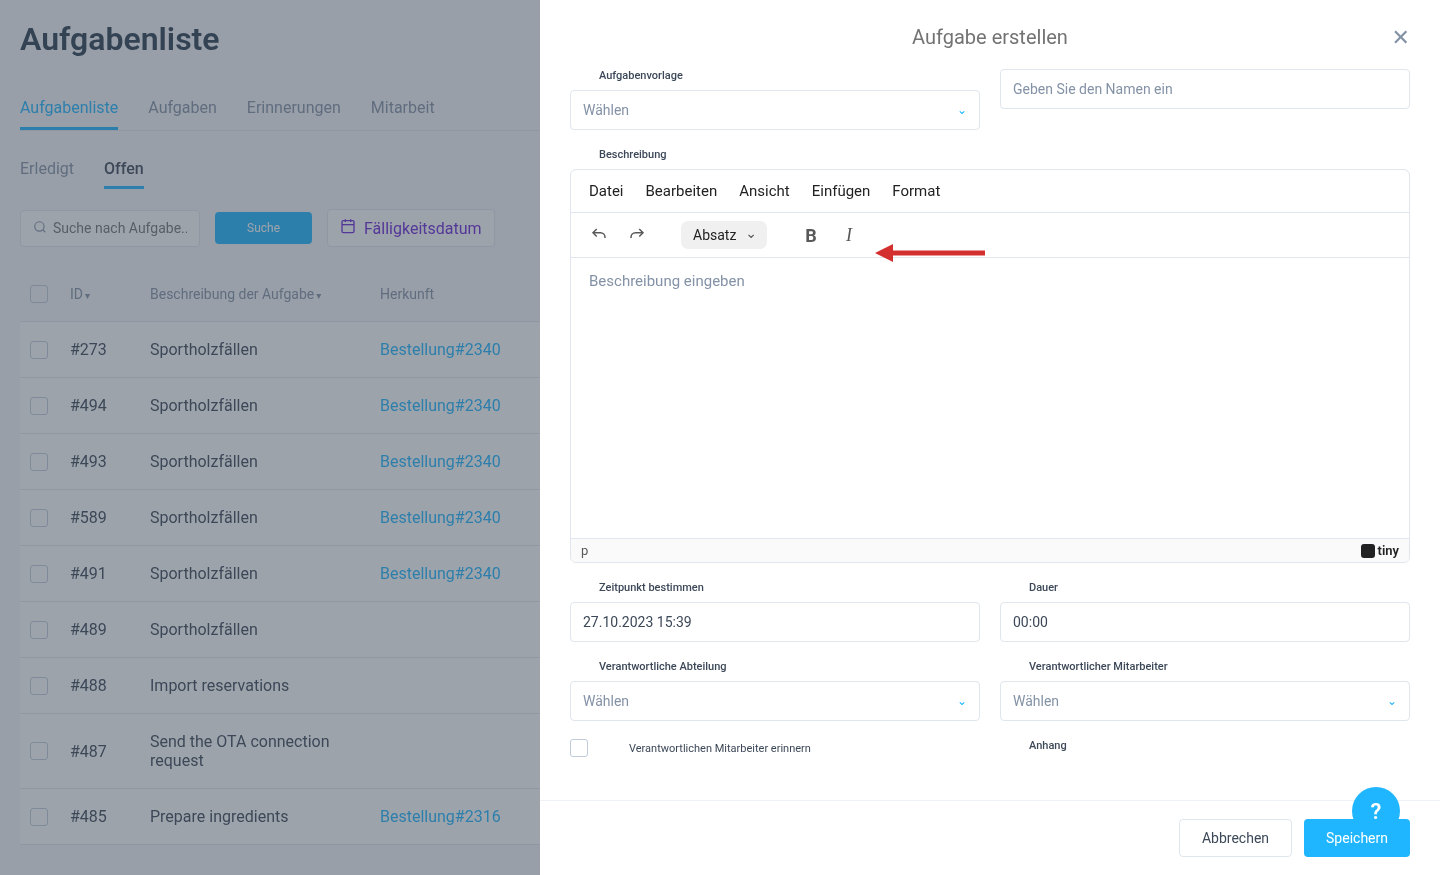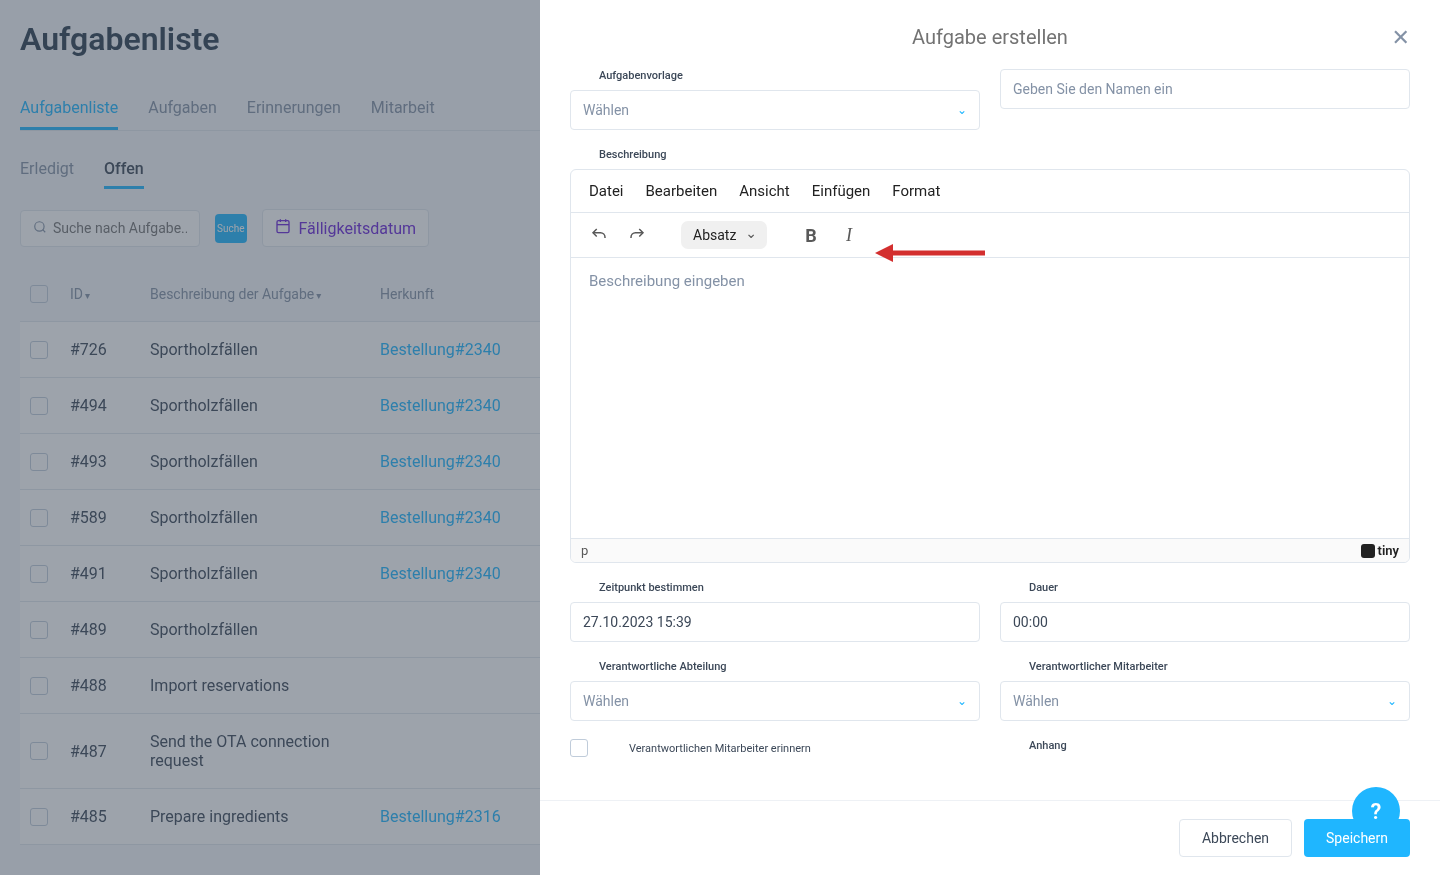--- a/index.html
+++ b/index.html
@@ -10,21 +10,21 @@
 .page-title { font-size: 32px; font-weight: 600; color: #2c3e50; margin-bottom: 30px; }
 .main-tabs { display: flex; gap: 30px; border-bottom: 1px solid #e0e6ed; margin-bottom: 20px; }
 .main-tab { padding: 10px 0; color: #8492a6; font-size: 16px; cursor: pointer; border-bottom: 3px solid transparent; }
 .main-tab.active { color: #1fb6ff; border-bottom-color: #1fb6ff; }
 .sub-tabs { display: flex; gap: 30px; margin-bottom: 20px; }
 .sub-tab { padding: 8px 0; color: #8492a6; font-size: 16px; cursor: pointer; border-bottom: 3px solid transparent; }
 .sub-tab.active { color: #3c4858; border-bottom-color: #1fb6ff; font-weight: 500; }
 .filters-row { display: flex; gap: 15px; margin-bottom: 20px; align-items: center; }
 .search-box { display: flex; align-items: center; background: #fff; border: 1px solid #e0e6ed; border-radius: 4px; padding: 8px 12px; flex: 0 0 180px; }
 .search-box input { border: none; outline: none; font-size: 14px; color: #8492a6; width: 100%; }
-.search-btn { background: #1fb6ff; color: #fff; border: none; padding: 9px 2px; border-radius: 4px; font-size: 10px; cursor: pointer; }
+.search-btn { background: #1fb6ff; color: #fff; border: none; padding: 9px 32px; border-radius: 4px; font-size: 12px; cursor: pointer; }
 .date-filter { display: flex; align-items: center; background: #fff; border: 1px solid #e0e6ed; border-radius: 4px; padding: 8px 12px; gap: 8px; color: #6d28d9; }
 .task-table { width: 100%; }
 .table-header, .task-row { display: flex; align-items: center; padding: 18px 10px; border-bottom: 1px solid #e0e6ed; }
 .table-header { color: #8492a6; font-size: 14px; }
 .task-row { background: #fff; color: #3c4858; }
 .col-check { width: 40px; }
 .col-id { width: 80px; }
 .col-name { width: 230px; }
 .col-origin { width: 150px; color: #1fb6ff; }
 .table-header .col-origin { color: #8492a6; }
@@ -121,21 +121,21 @@
         </div>
       <div class="col-id"><span>ID</span><span class="sort-icon">▾</span></div>
       <div class="col-name"><span>Beschreibung der Aufgabe</span><span class="sort-icon">▾</span></div>
       <div class="col-origin"><span>Herkunft</span></div>
     </div>
     <div id="task-rows">
         <div class="task-row">
     <div class="col-check">
             <div class="checkbox"></div>
           </div>
-    <div class="col-id">#726</div>
+    <div class="col-id">#273</div>
     <div class="col-name">Sportholzfällen</div>
     <div class="col-origin">Bestellung#2340</div>
         </div>
         <div class="task-row">
     <div class="col-check">
             <div class="checkbox"></div>
           </div>
     <div class="col-id">#494</div>
     <div class="col-name">Sportholzfällen</div>
     <div class="col-origin">Bestellung#2340</div>

